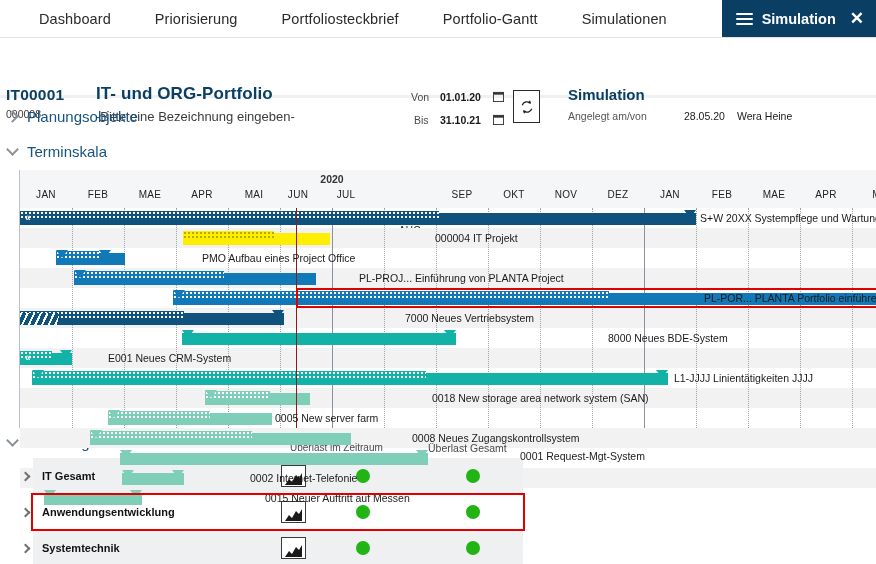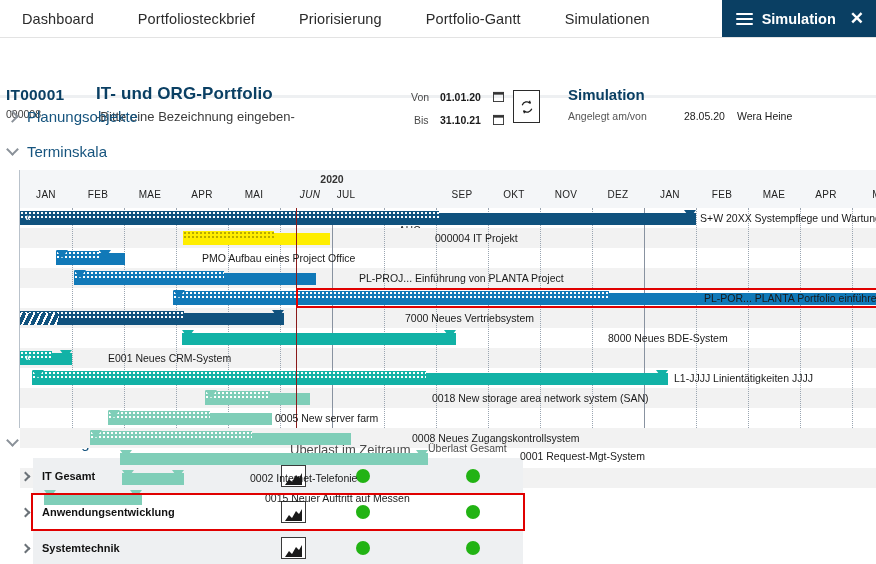--- a/index.html
+++ b/index.html
@@ -9,21 +9,21 @@
     background: #ffffff;
     font-family: "Liberation Sans", sans-serif;
     overflow: hidden;
   }
 
   
   #tabbar {
     position: absolute; left: 0; top: 0; width: 876px; height: 38px;
     background: #ffffff;
     border-bottom: 1px solid #e3e3e3;
-    display: flex; align-items: stretch;
+    display: flex; align-items: stretch; padding-left: 17px;
   }
   .tab {
     display: flex; align-items: center; justify-content: center;
     font-size: 14.5px; color: #2b2b2b; letter-spacing: .1px;
     padding: 0 22px; white-space: nowrap; cursor: pointer;
   }
   #tab-spacer { flex: 1 1 auto; }
   #active-tab {
     background: #0a3f63; color: #ffffff;
     display: flex; align-items: center; gap: 9px;
@@ -150,21 +150,21 @@
   .scrollmark {
     position: absolute; font-size: 10px; color: #ffffff; font-weight: bold;
     z-index: 9; letter-spacing: -1px;
   }
   #hl-box {
     position: absolute; border: 2px solid #e00000; z-index: 12;
     pointer-events: none;
   }
 
   
-  #dept-head-1 { position: absolute; left: 290px; top: 442px; font-size: 13px; color: #4a4a4a; }
+  #dept-head-1 { position: absolute; left: 290px; top: 442px; font-size: 10px; color: #4a4a4a; }
   #dept-head-2 { position: absolute; left: 428px; top: 442px; font-size: 10.5px; color: #4a4a4a; }
   .dept-row {
     position: absolute; left: 33px; width: 490px; height: 36px;
     display: flex; align-items: center;
   }
   .dept-row.shade { background: #eef0f2; }
   .dept-chev {
     position: absolute; left: -11px; width: 7px; height: 7px;
     border-right: 2px solid #6b7278; border-top: 2px solid #6b7278;
     transform: rotate(45deg); cursor: pointer;
@@ -186,22 +186,22 @@
   #dept-hl {
     position: absolute; left: 31px; width: 494px; height: 38px;
     border: 2px solid #e00000; z-index: 11; pointer-events: none;
   }
 </style>
 </head>
 <body>
 
 <div id="tabbar">
   <div class="tab">Dashboard</div>
+  <div class="tab">Priorisierung</div>
   <div class="tab">Portfoliosteckbrief</div>
-  <div class="tab">Priorisierung</div>
   <div class="tab">Portfolio-Gantt</div>
   <div class="tab">Simulationen</div>
   <div id="tab-spacer"></div>
   <div id="active-tab">
     <span class="burger">
         <span></span>
         <span></span>
         <span></span>
       </span>
     <span>Simulation</span>
@@ -257,21 +257,21 @@
 </div>
 
 <div id="gantt">
   <div id="gantt-head">
     <div id="year-lbl" style="left: 260px; width: 104px;">2020</div>
   <div class="mon" style="left: 0px; width: 52px;">JAN</div>
       <div class="mon" style="left: 52px; width: 52px;">FEB</div>
       <div class="mon" style="left: 104px; width: 52px;">MAE</div>
       <div class="mon" style="left: 156px; width: 52px;">APR</div>
       <div class="mon" style="left: 208px; width: 52px;">MAI</div>
-      <div class="mon" style="left: 264px; width: 52px; font-style: italic;">JUN</div>
+      <div class="mon" style="left: 252px; width: 52px;">JUN</div>
       <div class="mon" style="left: 300px; width: 52px;">JUL</div>
       <div class="mon" style="left: 364px; width: 52px; margin-top: 36px;">AUG</div>
       <div class="mon" style="left: 416px; width: 52px;">SEP</div>
       <div class="mon" style="left: 468px; width: 52px;">OKT</div>
       <div class="mon" style="left: 520px; width: 52px;">NOV</div>
       <div class="mon" style="left: 572px; width: 52px;">DEZ</div>
       <div class="mon" style="left: 624px; width: 52px;">JAN</div>
       <div class="mon" style="left: 676px; width: 52px;">FEB</div>
       <div class="mon" style="left: 728px; width: 52px;">MAE</div>
       <div class="mon" style="left: 780px; width: 52px;">APR</div>

